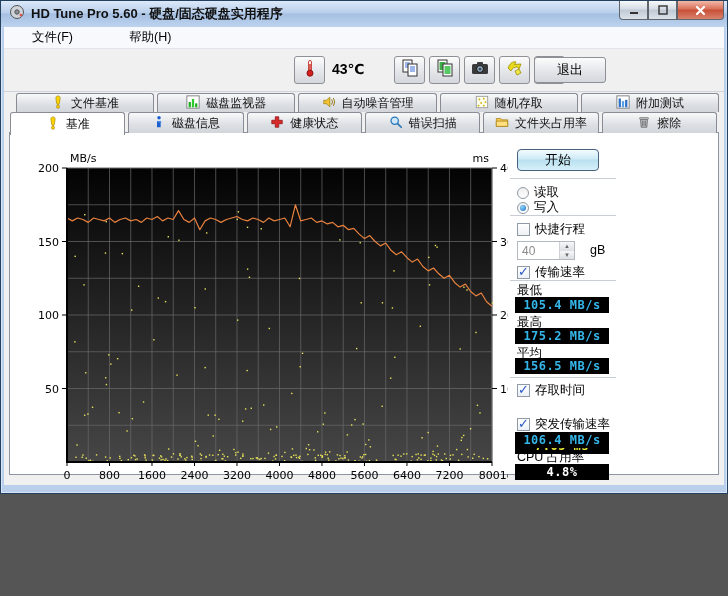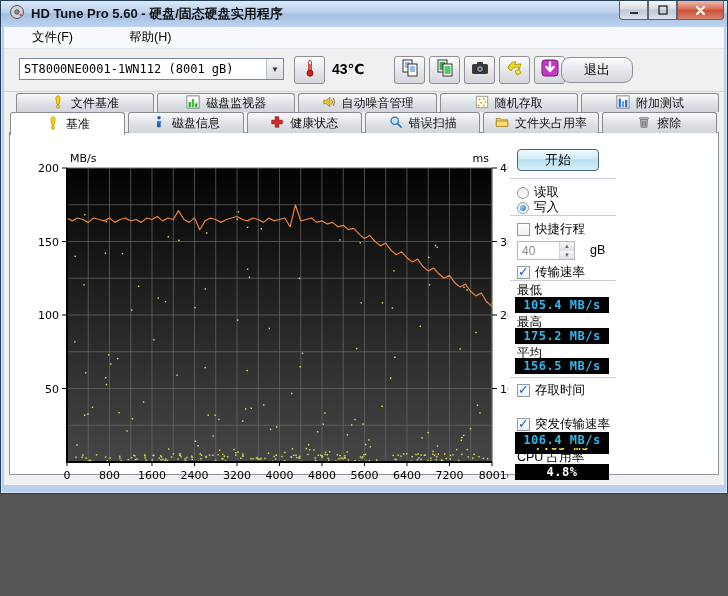--- a/index.html
+++ b/index.html
@@ -23,21 +23,21 @@
     display:flex;align-items:center;font-size:12.5px;}
   .menu-item{padding:3px 28px;}
   .toolbar-line{position:absolute;left:0;right:0;top:64px;border-top:1px solid #cfd4db;}
   
   .combo{position:absolute;left:15px;top:31px;width:265px;height:22px;border:1px solid #7a8a99;background:#fff;display:flex;}
   .combo-text{flex:1;font-family:"DejaVu Sans Mono",monospace;font-size:12px;padding:3px 4px;white-space:nowrap;overflow:hidden;}
   .combo-arrow{width:17px;border-left:1px solid #b6c0c9;background:linear-gradient(#f4f5f6,#d9dde2);display:flex;align-items:center;justify-content:center;font-size:8px;color:#333;}
   .tool-btn{position:absolute;top:29px;width:31px;height:28px;border:1px solid #8e9096;border-radius:3px;
     background:linear-gradient(#fcfcfc,#e2e4e8 60%,#d4d7dc);display:flex;align-items:center;justify-content:center;}
   .temp-text{position:absolute;left:328px;top:34px;font-size:14px;font-weight:bold;}
-  .exit-btn{position:absolute;left:557px;top:30px;width:72px;height:26px;border:1px solid #8e9096;border-radius:9px;
+  .exit-btn{position:absolute;left:530px;top:30px;width:72px;height:26px;border:1px solid #8e9096;border-radius:3px;
     background:linear-gradient(#fcfcfc,#e2e4e8 60%,#d4d7dc);font-size:13px;display:flex;align-items:center;justify-content:center;font-family:Liberation Mono, monospace;}
   
   .tabs-row{position:absolute;display:flex;align-items:flex-start;}
   .tabs1{left:12px;right:2px;top:66px;height:19px;}
   .tabs2{left:6px;right:4px;top:85px;height:21px;z-index:3;}
   .tab{flex:1;height:100%;margin-right:3px;border:1px solid #898c95;border-bottom:none;border-radius:3px 3px 0 0;
     background:linear-gradient(#f8f9fa,#dcdfe4 60%,#d2d5da);display:flex;align-items:center;justify-content:center;gap:6px;
     font-size:12px;color:#111;white-space:nowrap;}
   .tab.active{background:#fff;height:23px;margin-bottom:-2px;font-weight:normal;}
   .tab svg{width:14px;height:14px;flex:0 0 auto;}
@@ -96,24 +96,20 @@
     </div>
   </div>
 
   <div class="client">
 
     <div class="menubar">
       <span class="menu-item">文件(F)</span>
       <span class="menu-item">帮助(H)</span>
     </div>
 
-    <div class="combo">
-      <span class="combo-text">ST8000NE0001-1WN112  (8001 gB)</span>
-      <span class="combo-arrow">▼</span>
-    </div>
     <div class="tool-btn" style="left:290px">
       <span>
         <svg width="20" height="20" viewBox="0 0 20 20">
             <rect x="8.6" y="2.5" width="2.8" height="11" rx="1.4" fill="#fff" stroke="#c0392b"></rect>
             <rect x="9.3" y="6" width="1.4" height="8" fill="#d62020"></rect>
             <circle cx="10" cy="15.2" r="3" fill="#d62020" stroke="#8c1010"></circle>
           </svg>
       </span>
     </div>
     <span class="temp-text">43℃</span>

